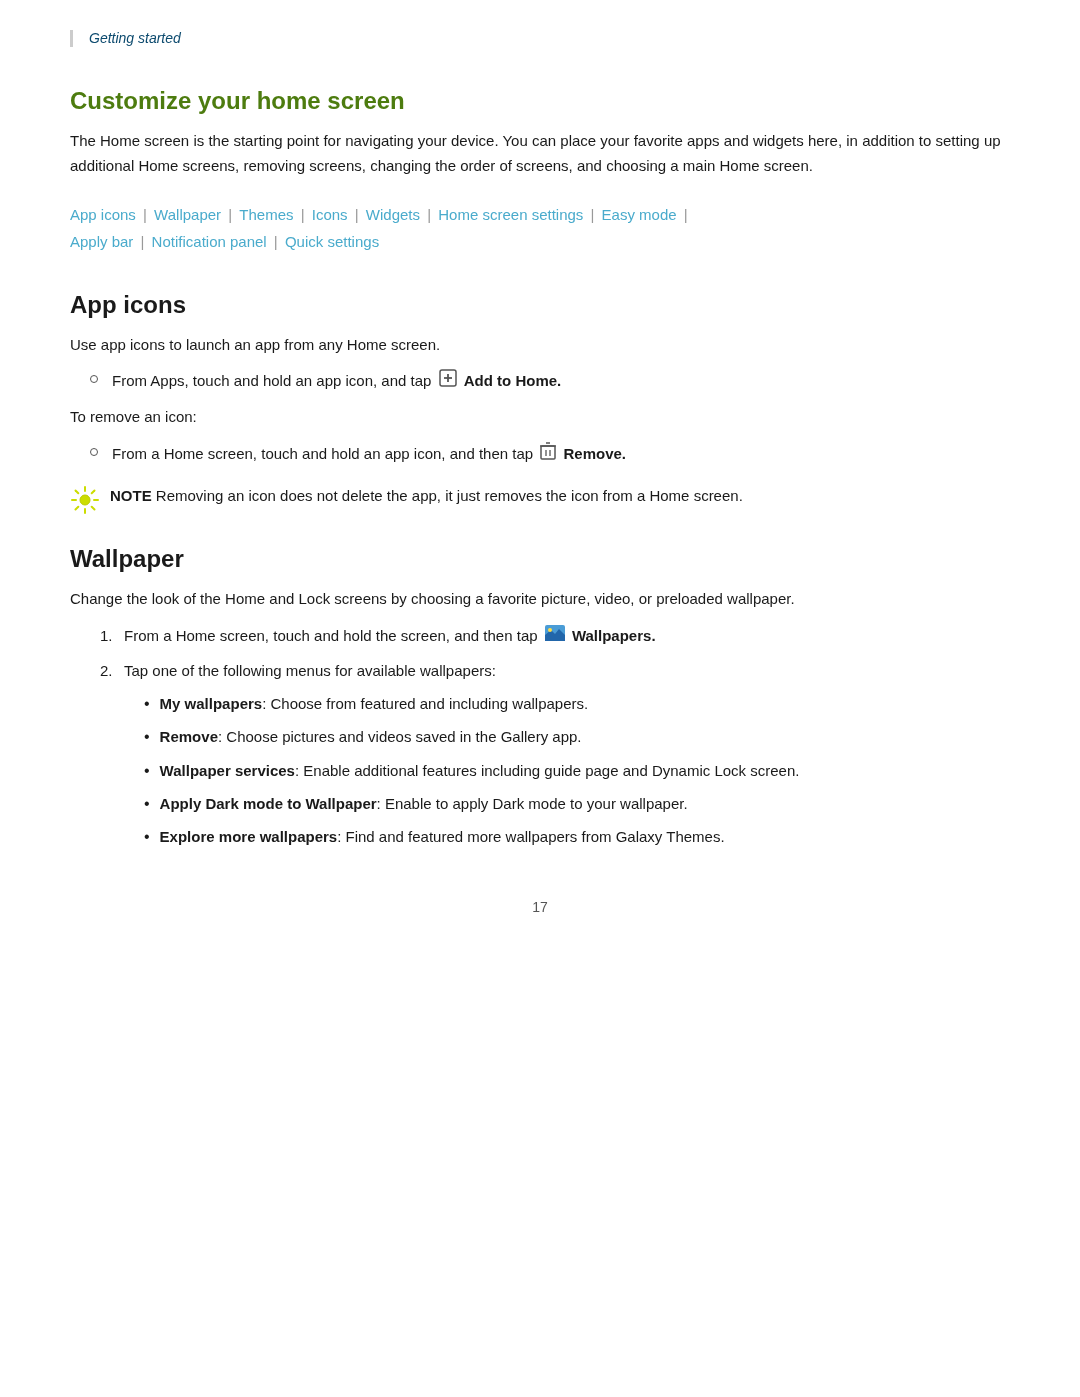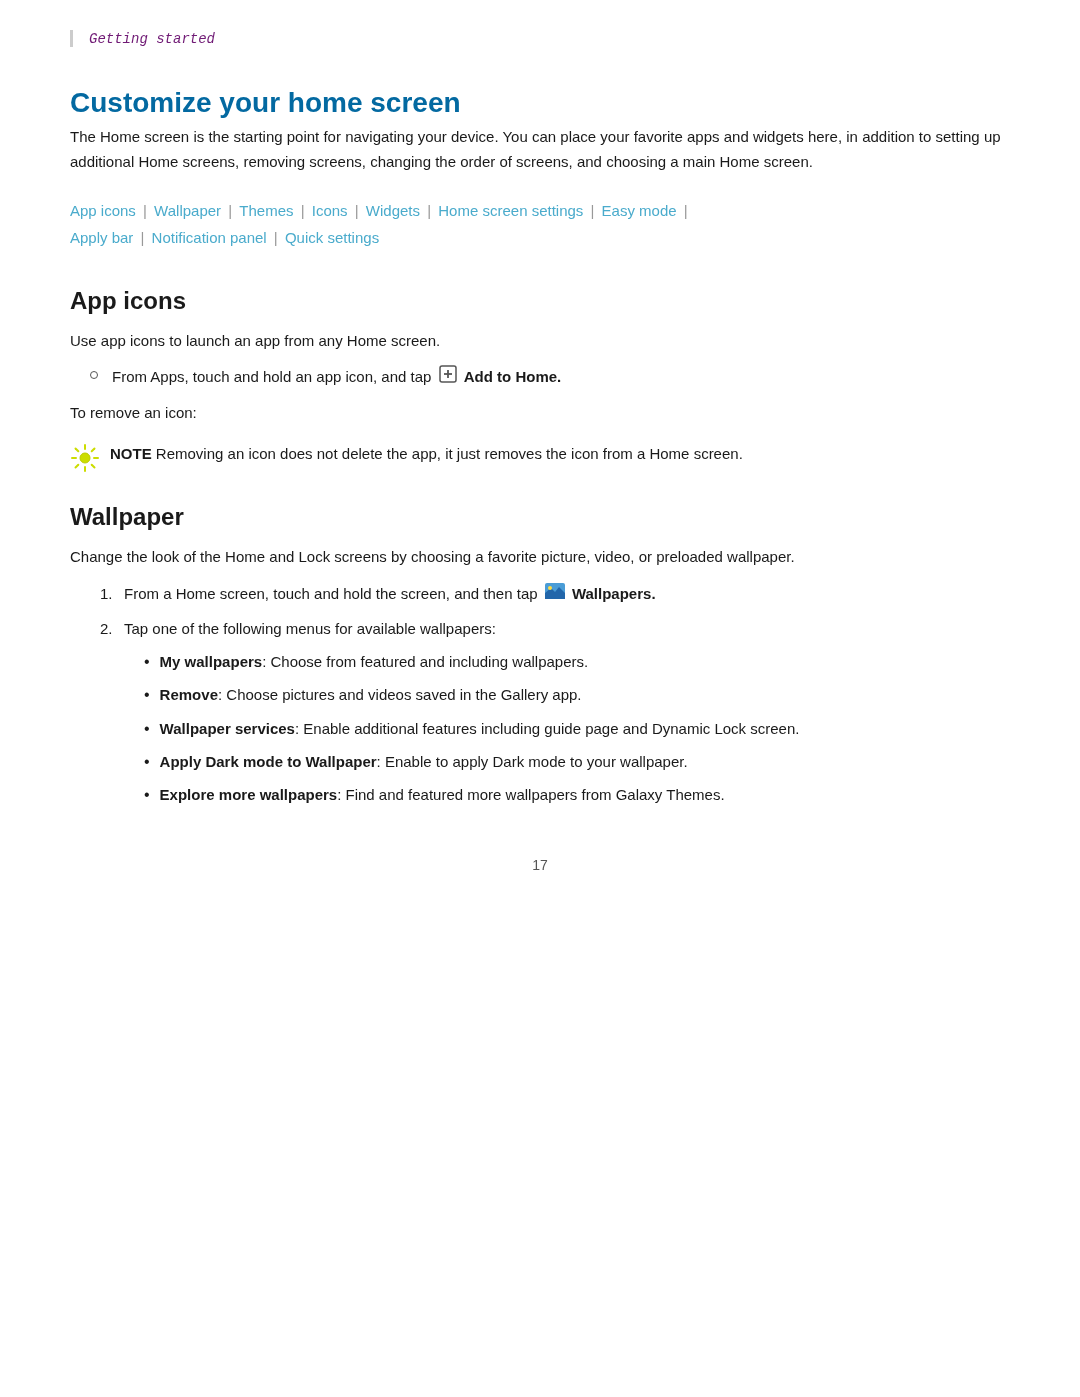--- a/index.html
+++ b/index.html
@@ -23,32 +23,32 @@
       max-width: 1080px;
     }
 
     .breadcrumb-bar {
       border-left: 3px solid #cccccc;
       padding-left: 16px;
       margin-bottom: 40px;
     }
 
     .breadcrumb-text {
-      font-family: Liberation Mono, monospace;
+      font-family: Liberation Sans, sans-serif;
       font-size: 14px;
-      color: #701a75;
+      color: #0c4a6e;
       font-style: italic;
     }
 
     .page-title {
       font-family: 'Arial', sans-serif;
-      font-size: 28px;
+      font-size: 24px;
       font-weight: bold;
-      color: #0369a1;
-      margin-bottom: 6px;
+      color: #4d7c0f;
+      margin-bottom: 14px;
     }
 
     .intro-text {
       font-family: 'Arial', sans-serif;
       font-size: 15px;
       color: #1a1a1a;
       line-height: 1.65;
       margin-bottom: 22px;
     }
 
@@ -221,20 +221,37 @@
             <line x1="9" y1="5" x2="9" y2="13" stroke="#555" stroke-width="1.8"></line>
             <line x1="5" y1="9" x2="13" y2="9" stroke="#555" stroke-width="1.8"></line>
           </svg>
         </span>
         <strong> Add to Home.</strong>
       </div>
     </div>
 
     <p class="section-body">To remove an icon:</p>
 
+    <div class="bullet-item">
+      <div class="bullet-circle"></div>
+      <div>
+        <span>From a Home screen, touch and hold an app icon, and then tap</span>
+        
+        <span style="display:inline-block;vertical-align:middle;margin:0 3px;">
+          <svg width="16" height="18" viewBox="0 0 16 18" xmlns="http://www.w3.org/2000/svg">
+            <rect x="1" y="4" width="14" height="13" rx="1" fill="none" stroke="#555" stroke-width="1.5"></rect>
+            <line x1="0" y1="4" x2="16" y2="4" stroke="#555" stroke-width="1.5"></line>
+            <line x1="6" y1="1" x2="10" y2="1" stroke="#555" stroke-width="1.5"></line>
+            <line x1="6" y1="8" x2="6" y2="14" stroke="#555" stroke-width="1.3"></line>
+            <line x1="10" y1="8" x2="10" y2="14" stroke="#555" stroke-width="1.3"></line>
+          </svg>
+        </span>
+        <strong> Remove.</strong>
+      </div>
+    </div>
 
     <div class="note-box">
       <div class="note-icon">
         <svg width="30" height="30" viewBox="0 0 30 30" xmlns="http://www.w3.org/2000/svg">
 
           <circle cx="15" cy="15" r="5" fill="#ccdd00" stroke="#bbcc00" stroke-width="1"></circle>
           <line x1="15" y1="2" x2="15" y2="6" stroke="#ccdd00" stroke-width="2" stroke-linecap="round"></line>
           <line x1="15" y1="24" x2="15" y2="28" stroke="#ccdd00" stroke-width="2" stroke-linecap="round"></line>
           <line x1="2" y1="15" x2="6" y2="15" stroke="#ccdd00" stroke-width="2" stroke-linecap="round"></line>
           <line x1="24" y1="15" x2="28" y2="15" stroke="#ccdd00" stroke-width="2" stroke-linecap="round"></line>

